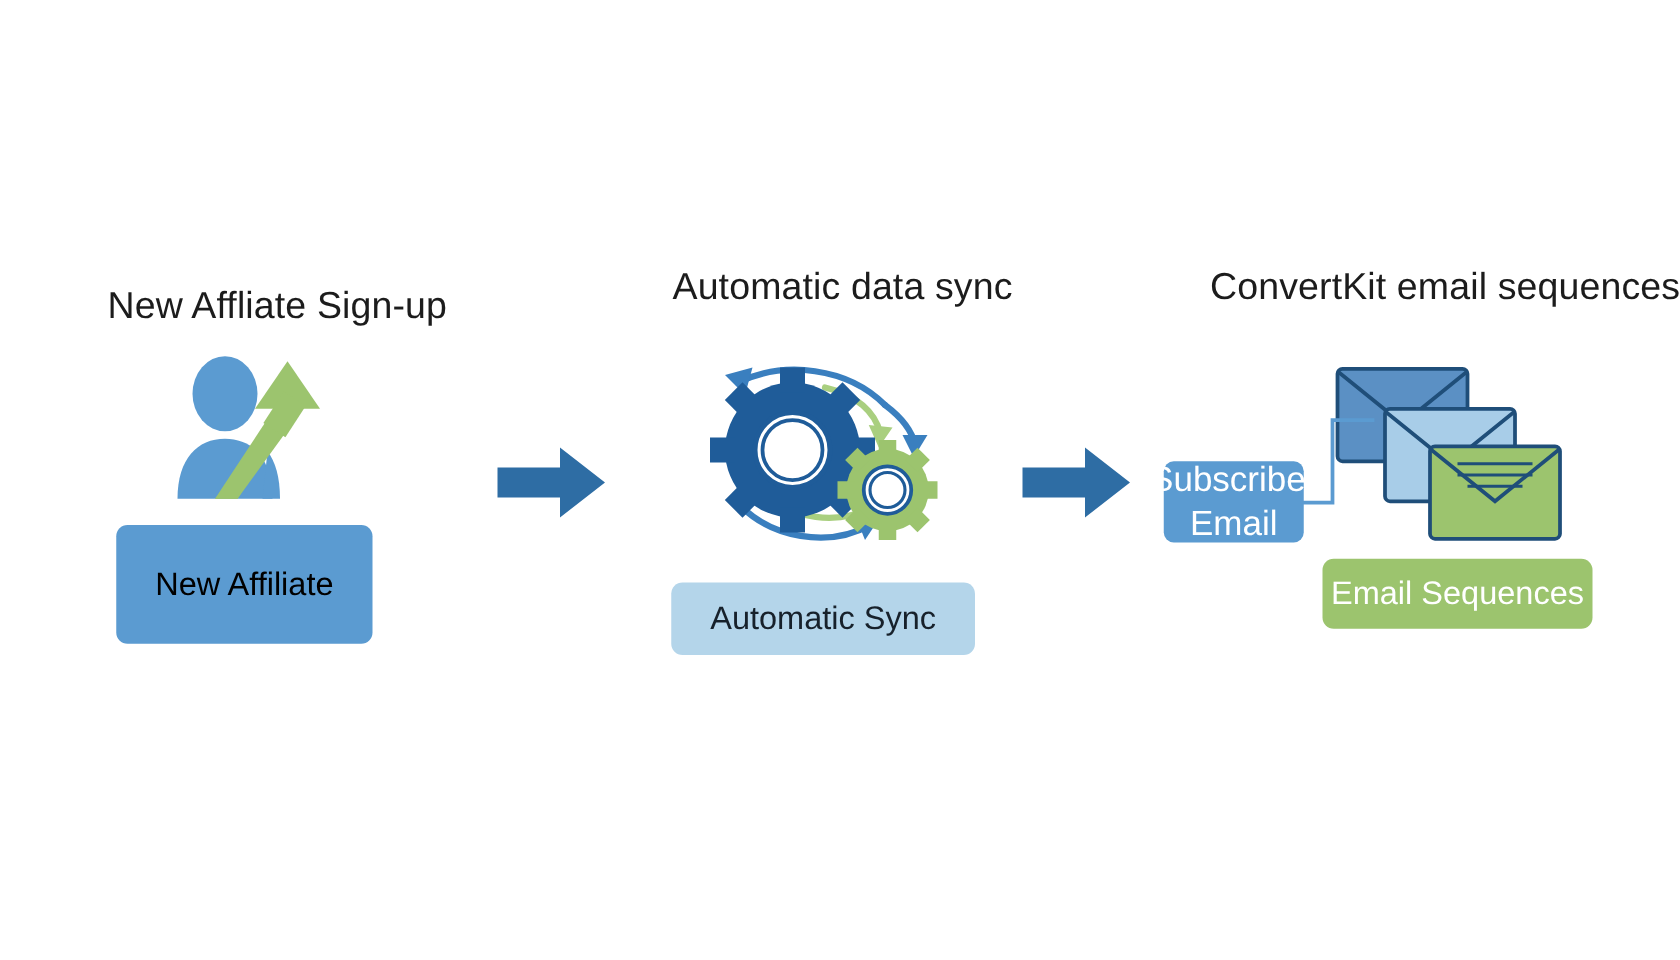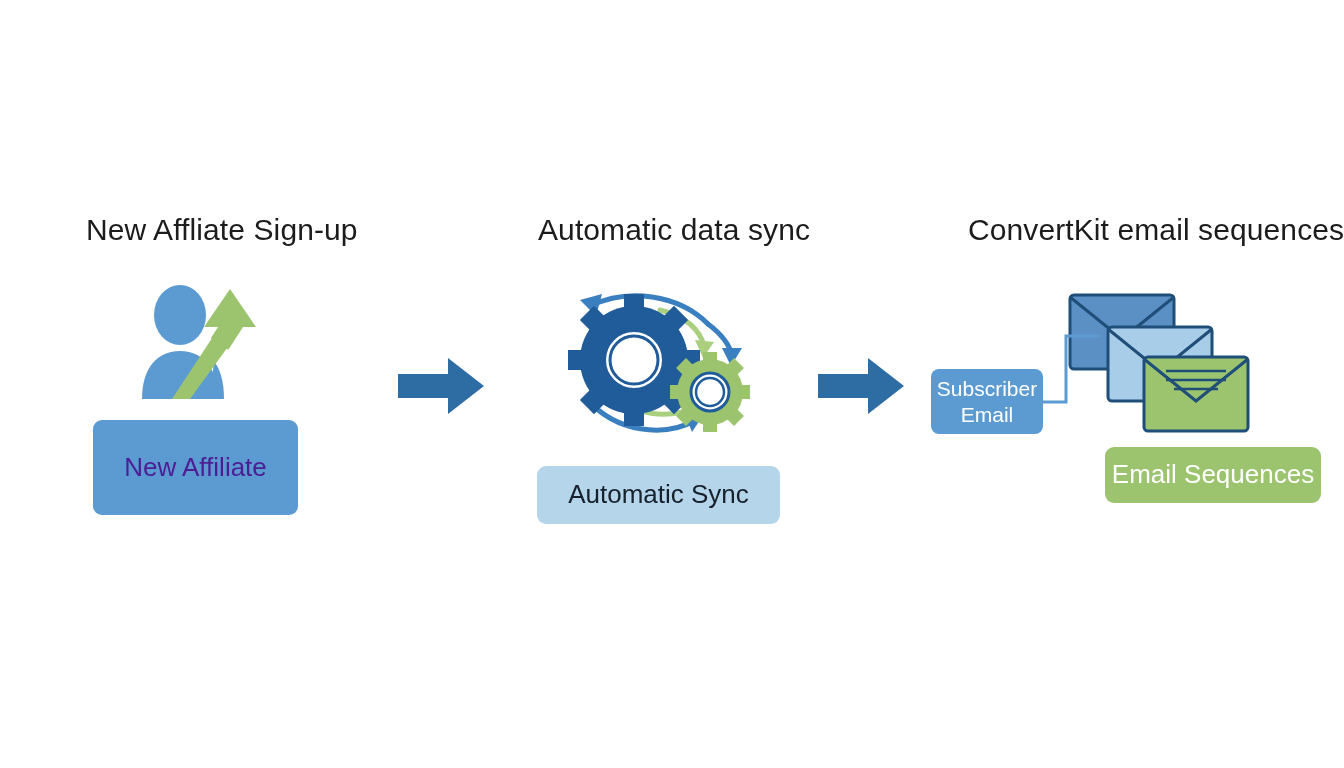--- a/index.html
+++ b/index.html
@@ -23,66 +23,65 @@
 
   
   .stage-title {
     position: absolute;
     font-size: 30px;
     font-weight: 400;
     color: #1c1c1c;
     letter-spacing: 0.1px;
     white-space: nowrap;
   }
-  #title-1 { left: 86px;  top: 213px; text-align: center; }
+  #title-1 { left: 86px;  top: 228px; text-align: center; }
   #title-2 { left: 538px; top: 213px; text-align: right; }
   #title-3 { left: 952px; top: 213px; margin-left: 16px; }
 
   
   .label-box {
     position: absolute;
     display: flex;
     align-items: center;
     justify-content: center;
     text-align: center;
     border-radius: 9px;
     box-sizing: border-box;
     line-height: 1.22;
   }
   #box-registration {
     left: 93px; top: 420px;
     width: 205px; height: 95px;
     background: #5B9BD1;
-    color: #4c1d95;
+    color: #000000;
     font-size: 26px;
     padding: 9px 8px;
   }
   #box-auto-sync {
     left: 537px; top: 466px;
     width: 243px; height: 58px;
     background: #B4D5EA;
     color: #17212b;
     font-size: 26px;
   }
   #box-subscriber {
     left: 931px; top: 369px;
     width: 112px; height: 65px;
     background: #5B9BD1;
     color: #ffffff;
-    font-size: 21px;
+    font-size: 28px;
     border-radius: 8px;
     padding: 2px 4px;
   }
   #box-email-seq {
     left: 1058px; top: 447px;
     width: 216px; height: 56px;
     background: #9CC46E;
     color: #ffffff;
     font-size: 26px;
-    margin-left: 47px;
   }
 
   
   .graphic { position: absolute; }
   #gfx-person    { left: 138px; top: 283px; width: 124px; height: 118px; }
   #gfx-gears     { left: 558px; top: 282px; width: 200px; height: 165px; }
   #gfx-envelopes { left: 1046px; top: 285px; width: 200px; height: 160px; }
   #gfx-connector { left: 1036px; top: 330px; width: 70px;  height: 82px; }
   #arrow-1       { left: 398px; top: 358px; width: 86px;  height: 56px; }
   #arrow-2       { left: 818px; top: 358px; width: 86px;  height: 56px; }

